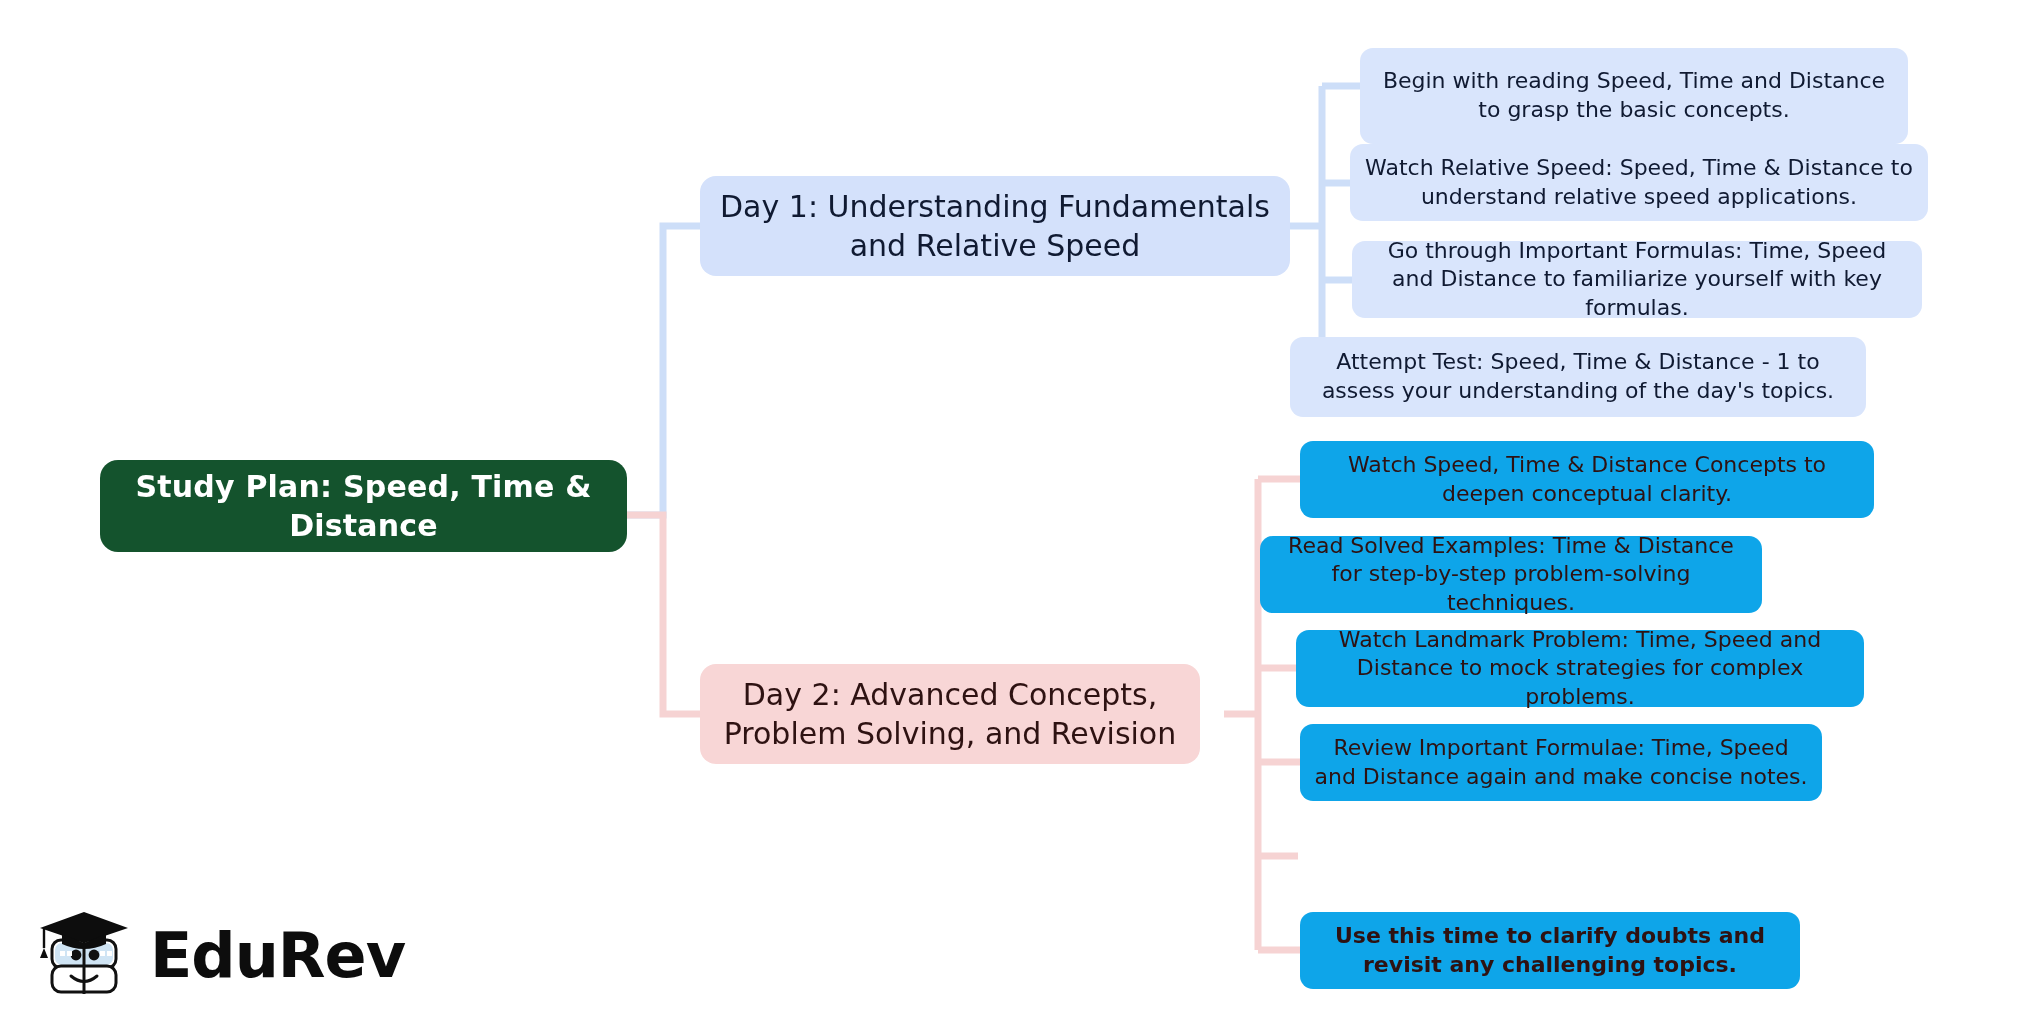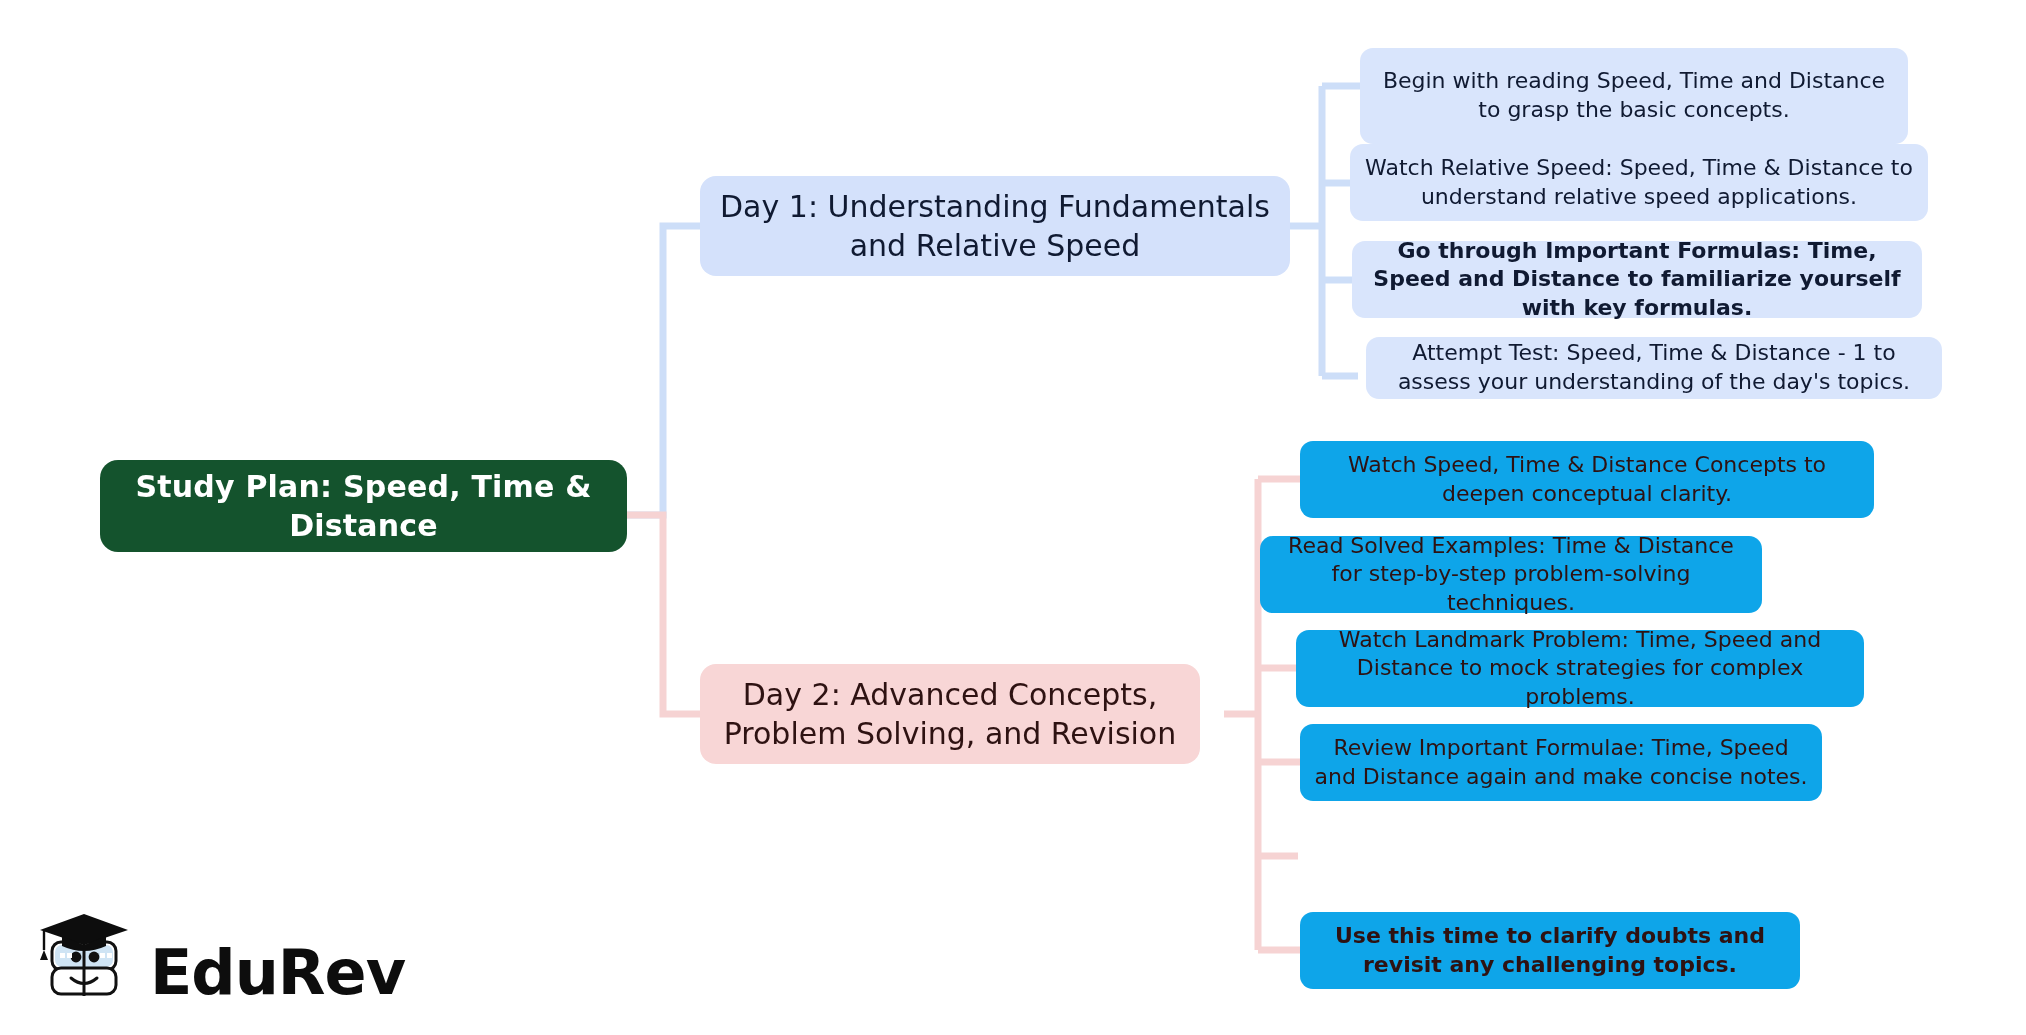--- a/index.html
+++ b/index.html
@@ -48,21 +48,21 @@
   .node-leaf {
     font-size: 22px;
     font-weight: 400;
     border-radius: 13px;
     padding: 7px 14px;
   }
   .node-leaf.blue { background: #d9e5fc; color: #101a32; }
   .node-leaf.pink { background: #0ea5e9; color: #2e1212; }
 
   
-  #logo { position: absolute; left: 38px; top: 908px; width: 360px; height: 96px; display: flex; align-items: flex-end; gap: 16px; }
+  #logo { position: absolute; left: 38px; top: 908px; width: 360px; height: 96px; display: flex; align-items: center; gap: 16px; }
   #logo .mark { position: relative; width: 96px; height: 92px; flex: none; }
   #logo .wordmark {
     font-family: "DejaVu Sans", sans-serif;
     font-size: 62px; font-weight: bold; color: #0d0d0d; letter-spacing: -1px; line-height: 1;
   }
 </style>
 </head>
 <body>
 
 <div id="canvas">
@@ -97,24 +97,24 @@
   <div class="node node-branch blue" style="left:700px; top:176px; width:590px; height:100px;">
     <span>Day 1: Understanding Fundamentals and Relative Speed</span>
   </div>
 
   <div class="node node-leaf blue" style="left:1360px; top:48px; width:548px; height:96px;">
     <span>Begin with reading Speed, Time and Distance to grasp the basic concepts.</span>
   </div>
   <div class="node node-leaf blue" style="left:1350px; top:144px; width:578px; height:77px;">
     <span>Watch Relative Speed: Speed, Time &amp; Distance to understand relative speed applications.</span>
   </div>
-  <div class="node node-leaf blue" style="left:1352px; top:241px; width:570px; height:77px;font-weight:bold;">
+  <div class="node node-leaf blue" style="left:1352px; top:241px; width:570px; height:77px;">
     <span>Go through Important Formulas: Time, Speed and Distance to familiarize yourself with key formulas.</span>
   </div>
-  <div class="node node-leaf blue" style="left:1366px; top:337px; width:576px; height:62px;justify-content:center;">
+  <div class="node node-leaf blue" style="left:1290px; top:337px; width:576px; height:80px;justify-content:center;">
     <span>Attempt Test: Speed, Time &amp; Distance - 1 to assess your understanding of the day's topics.</span>
   </div>
 
   <div class="node node-branch pink" style="left:700px; top:664px; width:500px; height:100px;">
     <span>Day 2: Advanced Concepts, Problem Solving, and Revision</span>
   </div>
 
   <div class="node node-leaf pink" style="left:1300px; top:441px; width:574px; height:77px;">
     <span>Watch Speed, Time &amp; Distance Concepts to deepen conceptual clarity.</span>
   </div>

